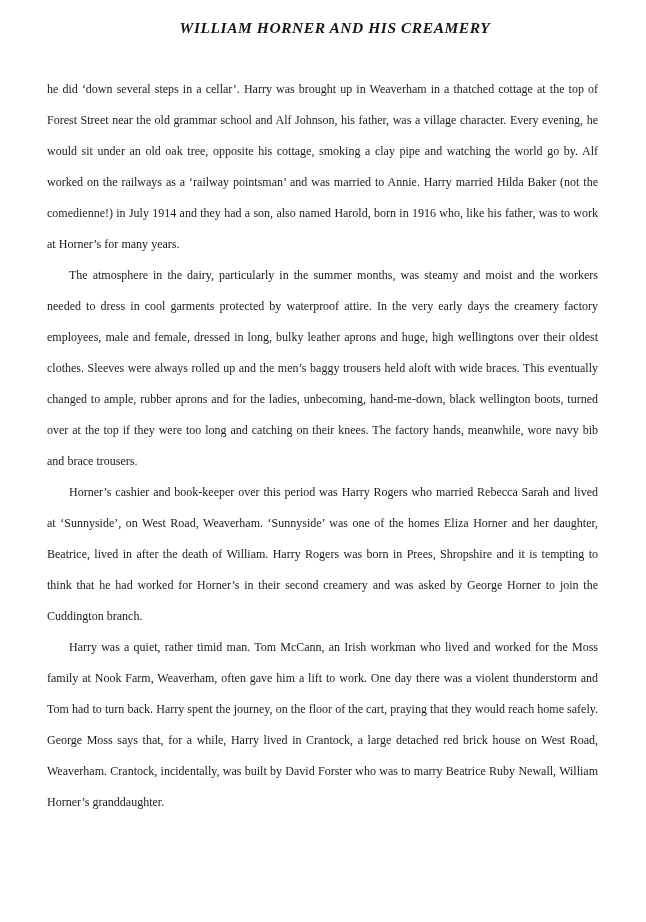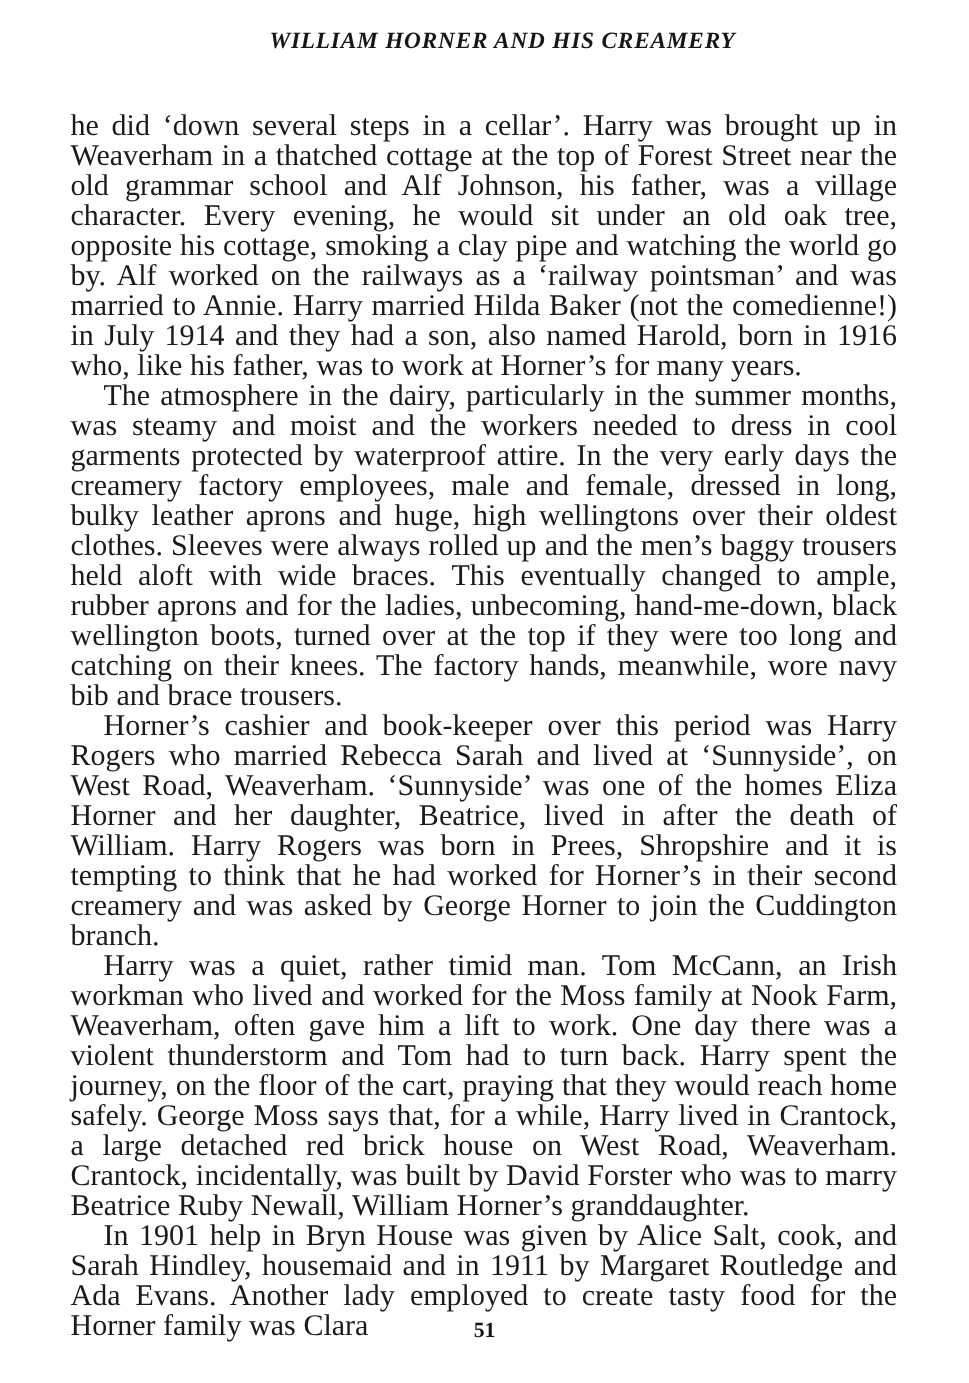--- a/index.html
+++ b/index.html
@@ -42,22 +42,22 @@
   
   .textblock {
     position: absolute;
     top: 74px;
     left: 47px;
     width: 551px;
   }
 
   .para {
     margin: 0;
-    font-size: 20px;
-    line-height: 20px;
+    font-size: 12px;
+    line-height: 31px;
     text-align: justify;
     text-justify: inter-word;
     color: #1a1a1a;
     hyphens: none;
     -webkit-hyphens: none;
     word-spacing: 0.1px;
   }
   .para.indent {
     text-indent: 22px;
   }
@@ -79,18 +79,16 @@
 
 <div class="page">
 
   <div class="running-header">WILLIAM HORNER AND HIS CREAMERY</div>
 
   <div class="textblock">
     <p class="para">he did ‘down several steps in a cellar’. Harry was brought up in Weaverham in a thatched cottage at the top of Forest Street near the old grammar school and Alf Johnson, his father, was a village character. Every evening, he would sit under an old oak tree, opposite his cottage, smoking a clay pipe and watching the world go by. Alf worked on the railways as a ‘railway pointsman’ and was married to Annie. Harry married Hilda Baker (not the comedienne!) in July 1914 and they had a son, also named Harold, born in 1916 who, like his father, was to work at Horner’s for many years.</p>
     <p class="para indent">The atmosphere in the dairy, particularly in the summer months, was steamy and moist and the workers needed to dress in cool garments protected by waterproof attire. In the very early days the creamery factory employees, male and female, dressed in long, bulky leather aprons and huge, high wellingtons over their oldest clothes. Sleeves were always rolled up and the men’s baggy trousers held aloft with wide braces. This eventually changed to ample, rubber aprons and for the ladies, unbecoming, hand-me-down, black wellington boots, turned over at the top if they were too long and catching on their knees. The factory hands, meanwhile, wore navy bib and brace trousers.</p>
     <p class="para indent">Horner’s cashier and book-keeper over this period was Harry Rogers who married Rebecca Sarah and lived at ‘Sunnyside’, on West Road, Weaverham. ‘Sunnyside’ was one of the homes Eliza Horner and her daughter, Beatrice, lived in after the death of William. Harry Rogers was born in Prees, Shropshire and it is tempting to think that he had worked for Horner’s in their second creamery and was asked by George Horner to join the Cuddington branch.</p>
     <p class="para indent">Harry was a quiet, rather timid man. Tom McCann, an Irish workman who lived and worked for the Moss family at Nook Farm, Weaverham, often gave him a lift to work. One day there was a violent thunderstorm and Tom had to turn back. Harry spent the journey, on the floor of the cart, praying that they would reach home safely. George Moss says that, for a while, Harry lived in Crantock, a large detached red brick house on West Road, Weaverham. Crantock, incidentally, was built by David Forster who was to marry Beatrice Ruby Newall, William Horner’s granddaughter.</p>
-    <p class="para indent">In 1901 help in Bryn House was given by Alice Salt, cook, and Sarah Hindley, housemaid and in 1911 by Margaret Routledge and Ada Evans. Another lady employed to create tasty food for the Horner family was Clara</p>
   </div>
 
-  <div class="folio">51</div>
 
 </div>
 
 </body></html>

